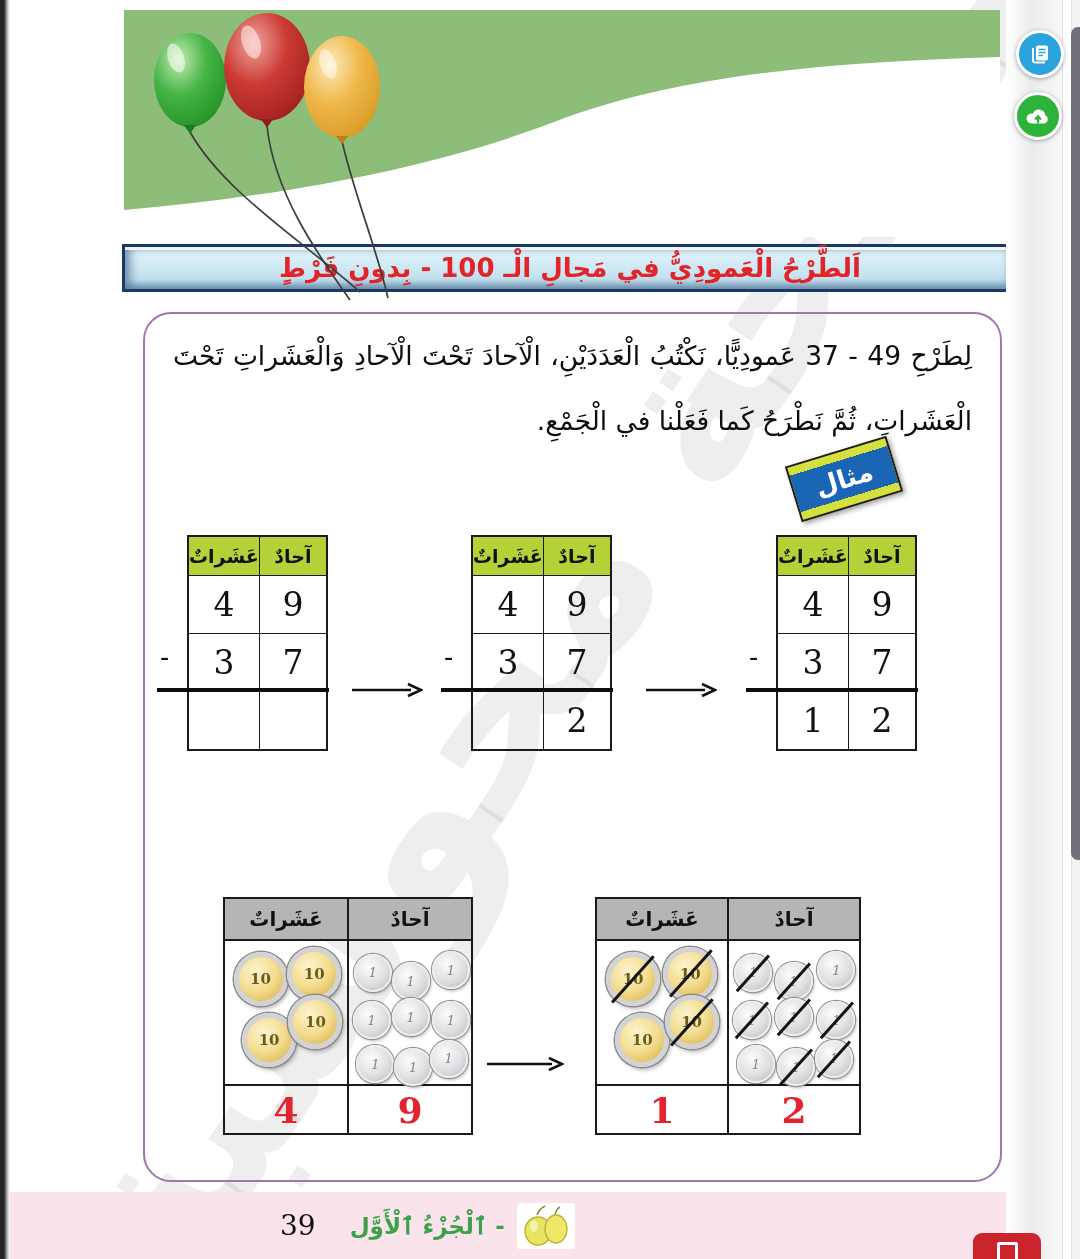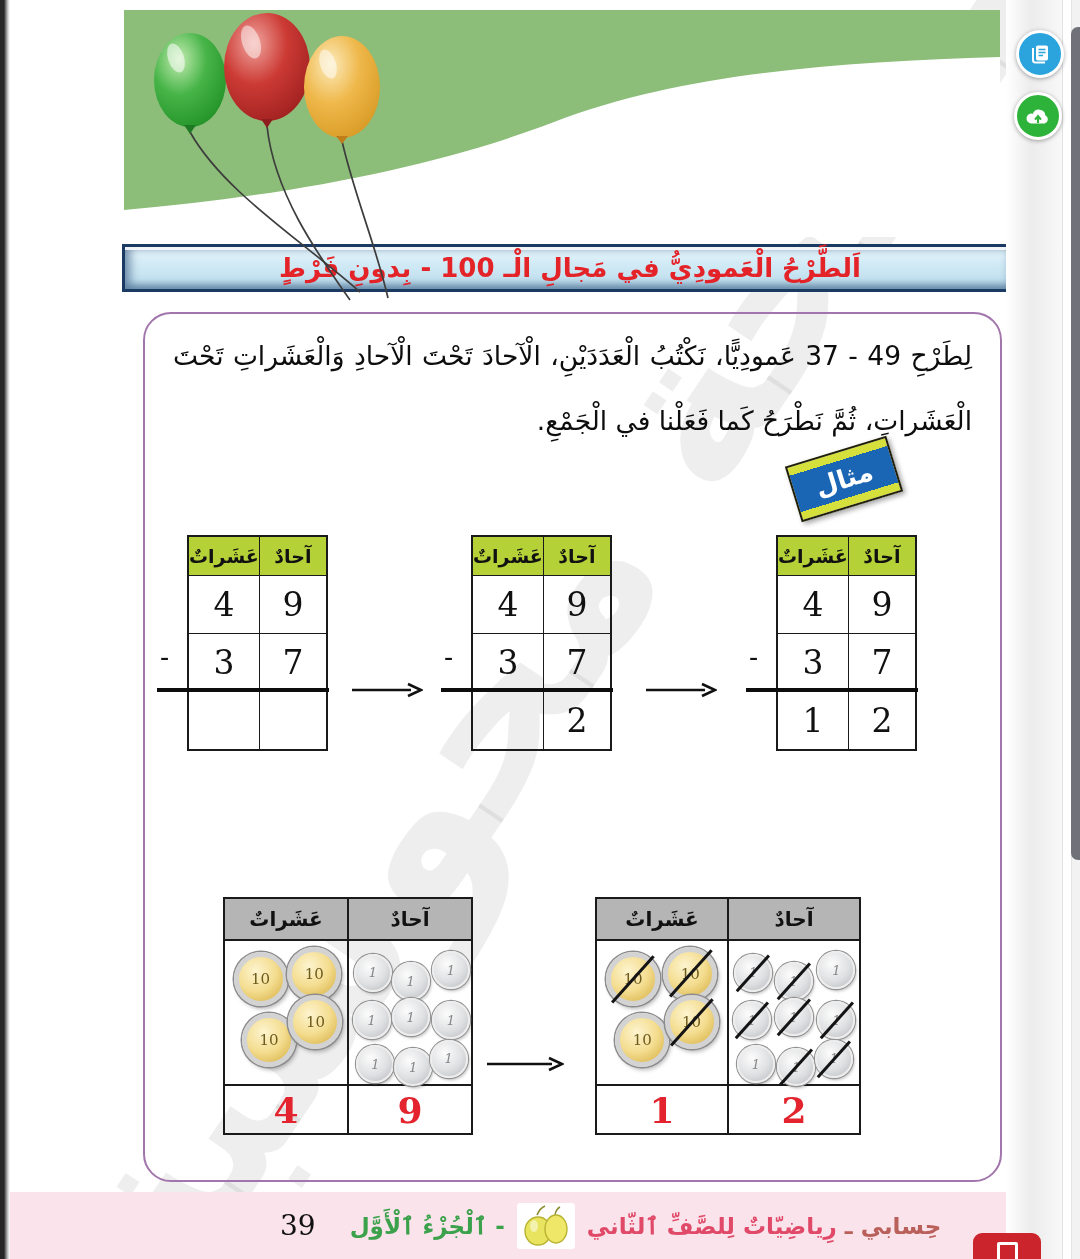--- a/index.html
+++ b/index.html
@@ -73,21 +73,21 @@
   .ct .rowb{display:flex;height:143px;}
   .ct .bcell{flex:1;position:relative;}
   .ct .rowf{display:flex;height:47px;border-top:2px solid #1a1a1a;}
   .ct .fcell{flex:1;display:flex;align-items:center;justify-content:center;
              font-family:"DejaVu Serif",serif;font-weight:bold;font-size:36px;color:#e3242e;}
   .ct .div-l{border-left:2px solid #1a1a1a;}
   .coin{position:absolute;border-radius:50%;display:flex;align-items:center;justify-content:center;box-sizing:border-box;}
   .coin-ten{width:54px;height:54px;border:5px solid #d3d3d3;
     background:radial-gradient(circle at 38% 32%,#fdf4cf,#f4dd90 50%,#ddba55 85%,#caa53f);
     box-shadow:0 0 0 1.5px #8c8c8c,2px 3px 4px rgba(0,0,0,.28);
-    font-family:"DejaVu Serif",serif;font-weight:normal;font-size:15px;color:#6d5b1e;}
+    font-family:"DejaVu Serif",serif;font-weight:bold;font-size:15px;color:#6d5b1e;}
   .coin-one{width:38px;height:38px;border:2px solid #ededed;
     background:radial-gradient(circle at 38% 32%,#fcfcfc,#dfe0e2 55%,#b6b9bd);
     box-shadow:0 0 0 1.2px #949494,1.5px 2.5px 3px rgba(0,0,0,.22);
     font-family:"DejaVu Serif",serif;font-style:italic;font-size:13px;color:#85878a;}
   .coin.crossed::after{content:"";position:absolute;left:-20%;top:47%;width:140%;height:3.2px;
     background:#141414;transform:rotate(-48deg);}
   
   .footer{position:absolute;left:10px;top:1192px;width:1022px;height:67px;background:#fbe3ec;z-index:2;}
   .footer-inner{position:absolute;left:270px;top:0;height:100%;display:flex;direction:rtl;
     align-items:center;gap:12px;}
@@ -353,21 +353,20 @@
       <div class="rowf">
         <div class="fcell">1</div>
         <div class="fcell div-l">2</div>
       </div>
     </div>
 
   </div>
 
   <div class="footer">
     <div class="footer-inner">
-      <span class="f-title"><span class="f-t1">حِسابي ـ </span><span class="f-t2">رِياضِيّاتٌ لِلصَّفِّ ٱلثّاني</span></span>
       <svg class="fruit" width="58" height="46" viewBox="0 0 58 46">
         <rect x="0" y="0" width="58" height="46" fill="#fff"></rect>
         <path d="M20 12 q3 -7 8 -9" fill="none" stroke="#8a8a30" stroke-width="1.6"></path>
         <path d="M38 12 q1 -6 5 -8" fill="none" stroke="#8a8a30" stroke-width="1.4"></path>
         <ellipse cx="21" cy="28" rx="13" ry="14" fill="#e9e45f" stroke="#b8b332" stroke-width="1.4"></ellipse>
         <ellipse cx="39" cy="26" rx="11" ry="14" fill="#eee768" stroke="#b8b332" stroke-width="1.4"></ellipse>
         <ellipse cx="17" cy="23" rx="4" ry="6" fill="rgba(255,255,255,0.5)"></ellipse>
       </svg>
       <span class="f-part">- ٱلْجُزْءُ ٱلْأَوَّل</span>
       <span class="f-page">39</span>

